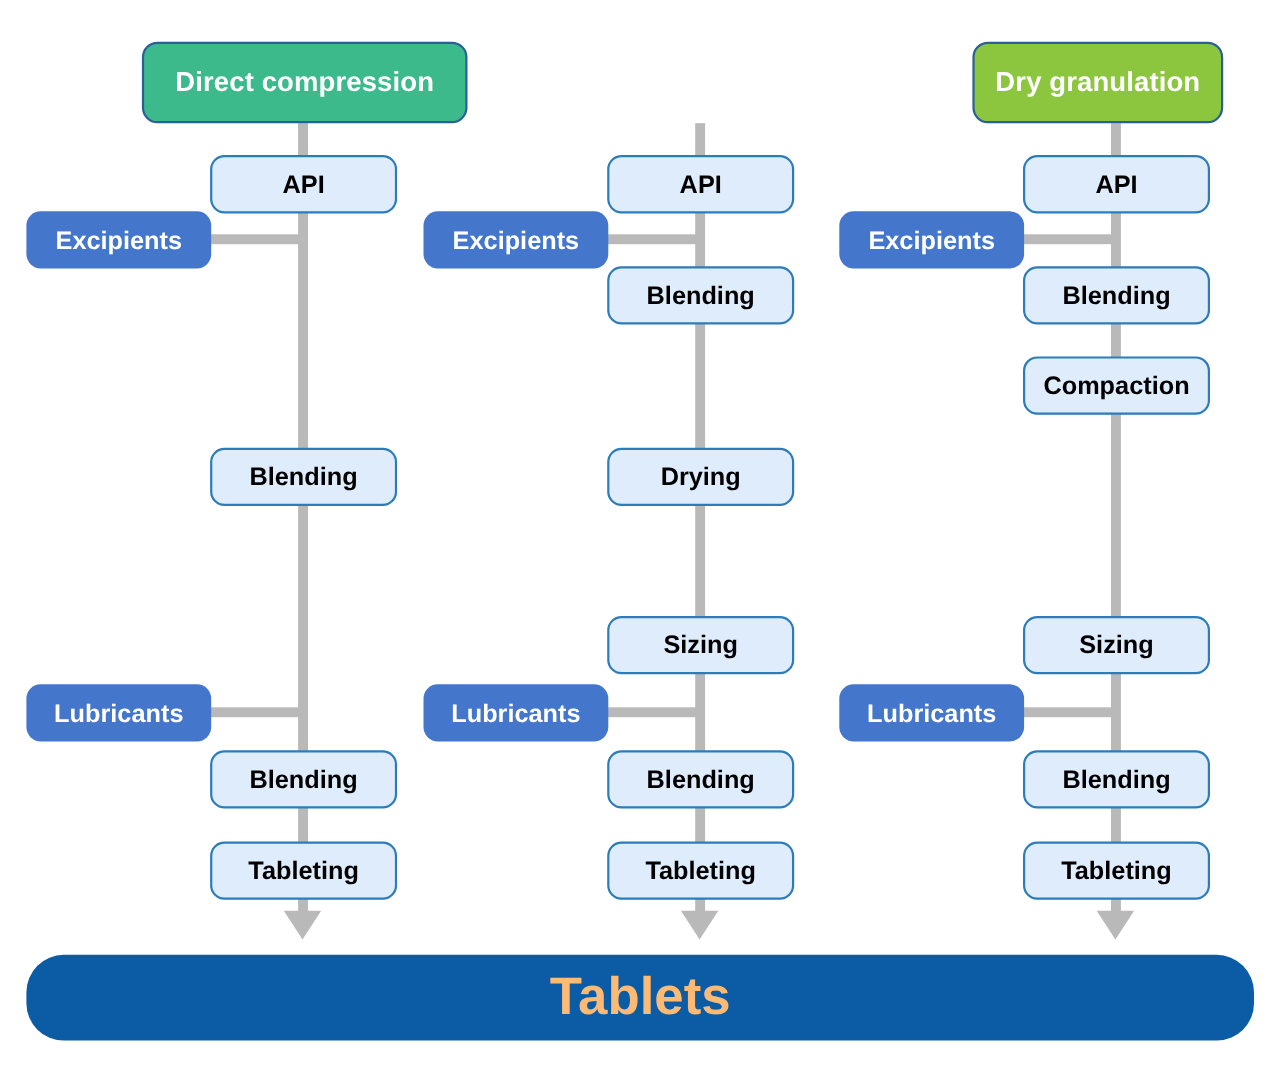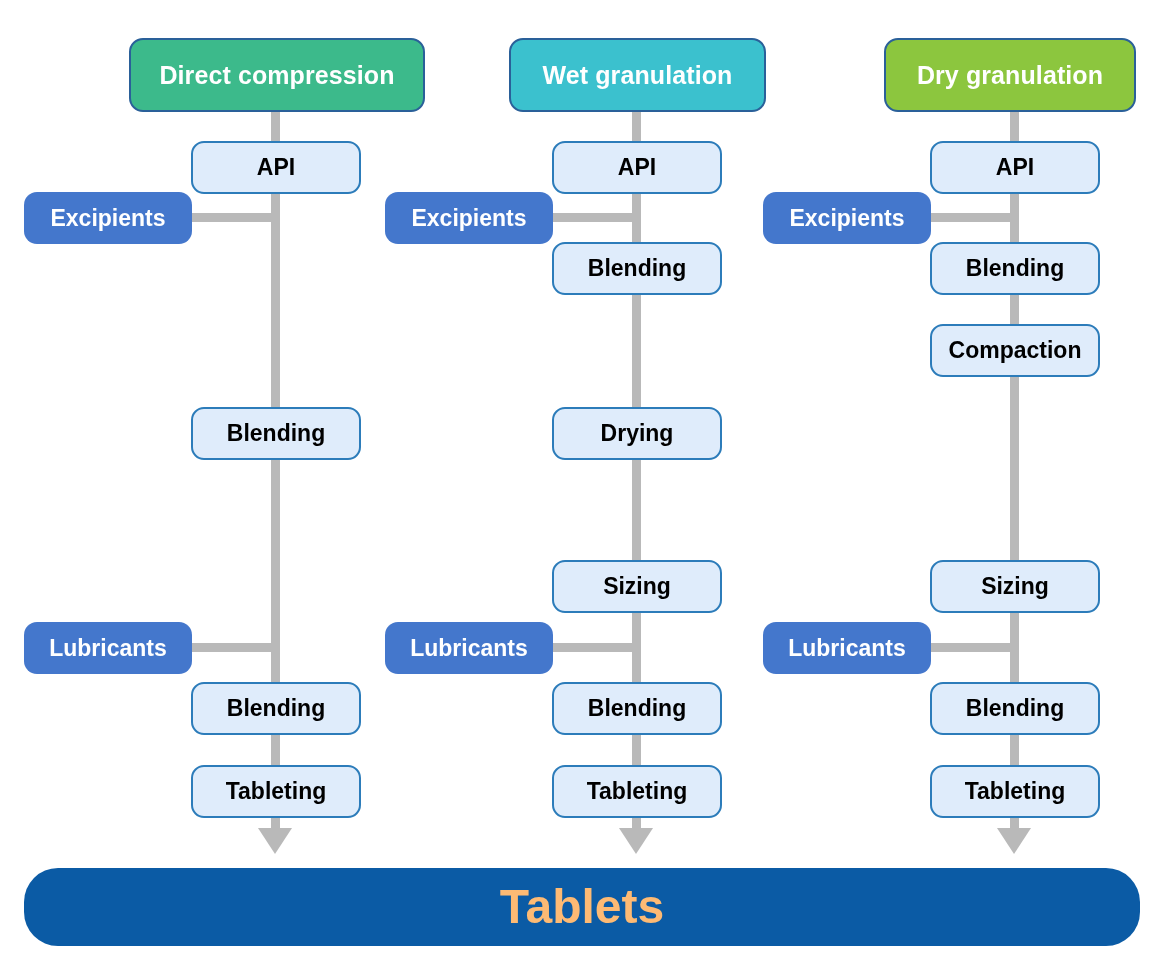--- a/index.html
+++ b/index.html
@@ -88,40 +88,39 @@
   <div class="node material-node" style="left:24px;top:192px;width:168px;height:52px;">Excipients</div>
 
   <div class="node process-node" style="left:191px;top:407px;width:170px;height:53px;">Blending</div>
 
   <div class="node material-node" style="left:24px;top:622px;width:168px;height:52px;">Lubricants</div>
 
   <div class="node process-node" style="left:191px;top:682px;width:170px;height:53px;">Blending</div>
 
   <div class="node process-node" style="left:191px;top:765px;width:170px;height:53px;">Tableting</div>
 
-  <div class="node header-node" style="left:509px;top:38px;width:257px;height:74px;background:#3bc1ce;">Wet granulation</div>
 
   <div class="node process-node" style="left:552px;top:141px;width:170px;height:53px;">API</div>
 
   <div class="node material-node" style="left:385px;top:192px;width:168px;height:52px;">Excipients</div>
 
   <div class="node process-node" style="left:552px;top:242px;width:170px;height:53px;">Blending</div>
 
 
   <div class="node process-node" style="left:552px;top:407px;width:170px;height:53px;">Drying</div>
 
   <div class="node process-node" style="left:552px;top:560px;width:170px;height:53px;">Sizing</div>
 
   <div class="node material-node" style="left:385px;top:622px;width:168px;height:52px;">Lubricants</div>
 
   <div class="node process-node" style="left:552px;top:682px;width:170px;height:53px;">Blending</div>
 
   <div class="node process-node" style="left:552px;top:765px;width:170px;height:53px;">Tableting</div>
 
-  <div class="node header-node" style="left:884px;top:38px;width:252px;height:74px;background:#8cc63e;">Dry granulation</div>
+  <div class="node header-node" style="left:884px;top:38px;width:228px;height:74px;background:#8cc63e;">Dry granulation</div>
 
   <div class="node process-node" style="left:930px;top:141px;width:170px;height:53px;">API</div>
 
   <div class="node material-node" style="left:763px;top:192px;width:168px;height:52px;">Excipients</div>
 
   <div class="node process-node" style="left:930px;top:242px;width:170px;height:53px;">Blending</div>
 
   <div class="node process-node" style="left:930px;top:324px;width:170px;height:53px;">Compaction</div>
 
   <div class="node process-node" style="left:930px;top:560px;width:170px;height:53px;">Sizing</div>

